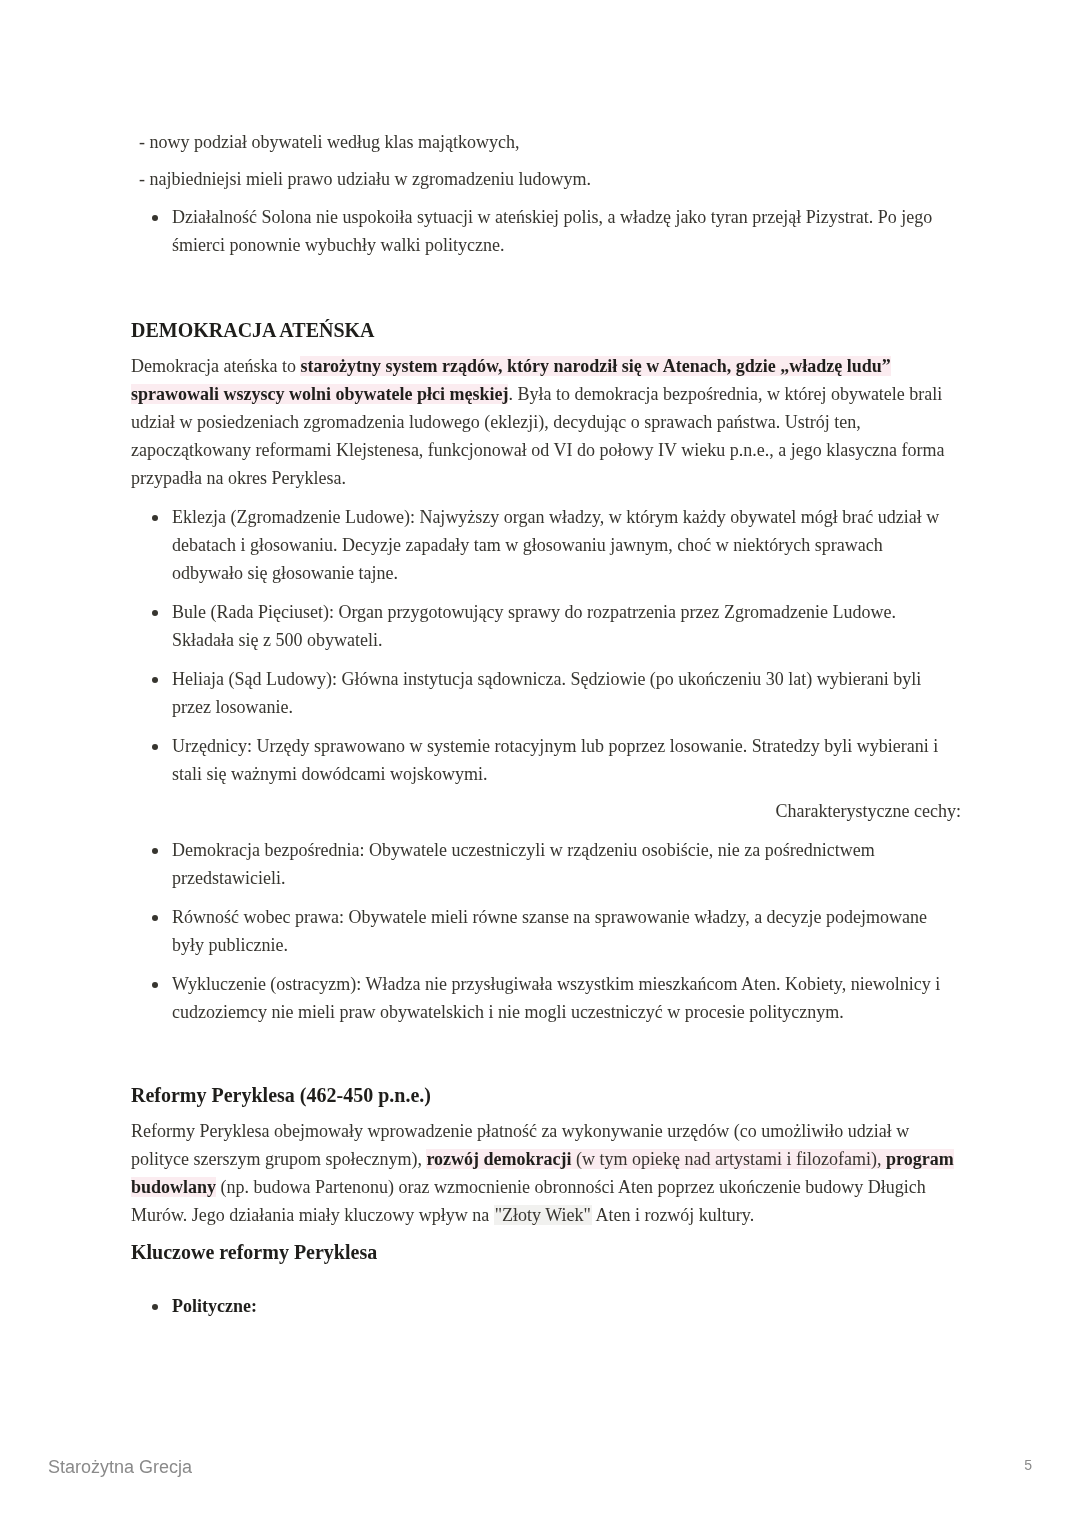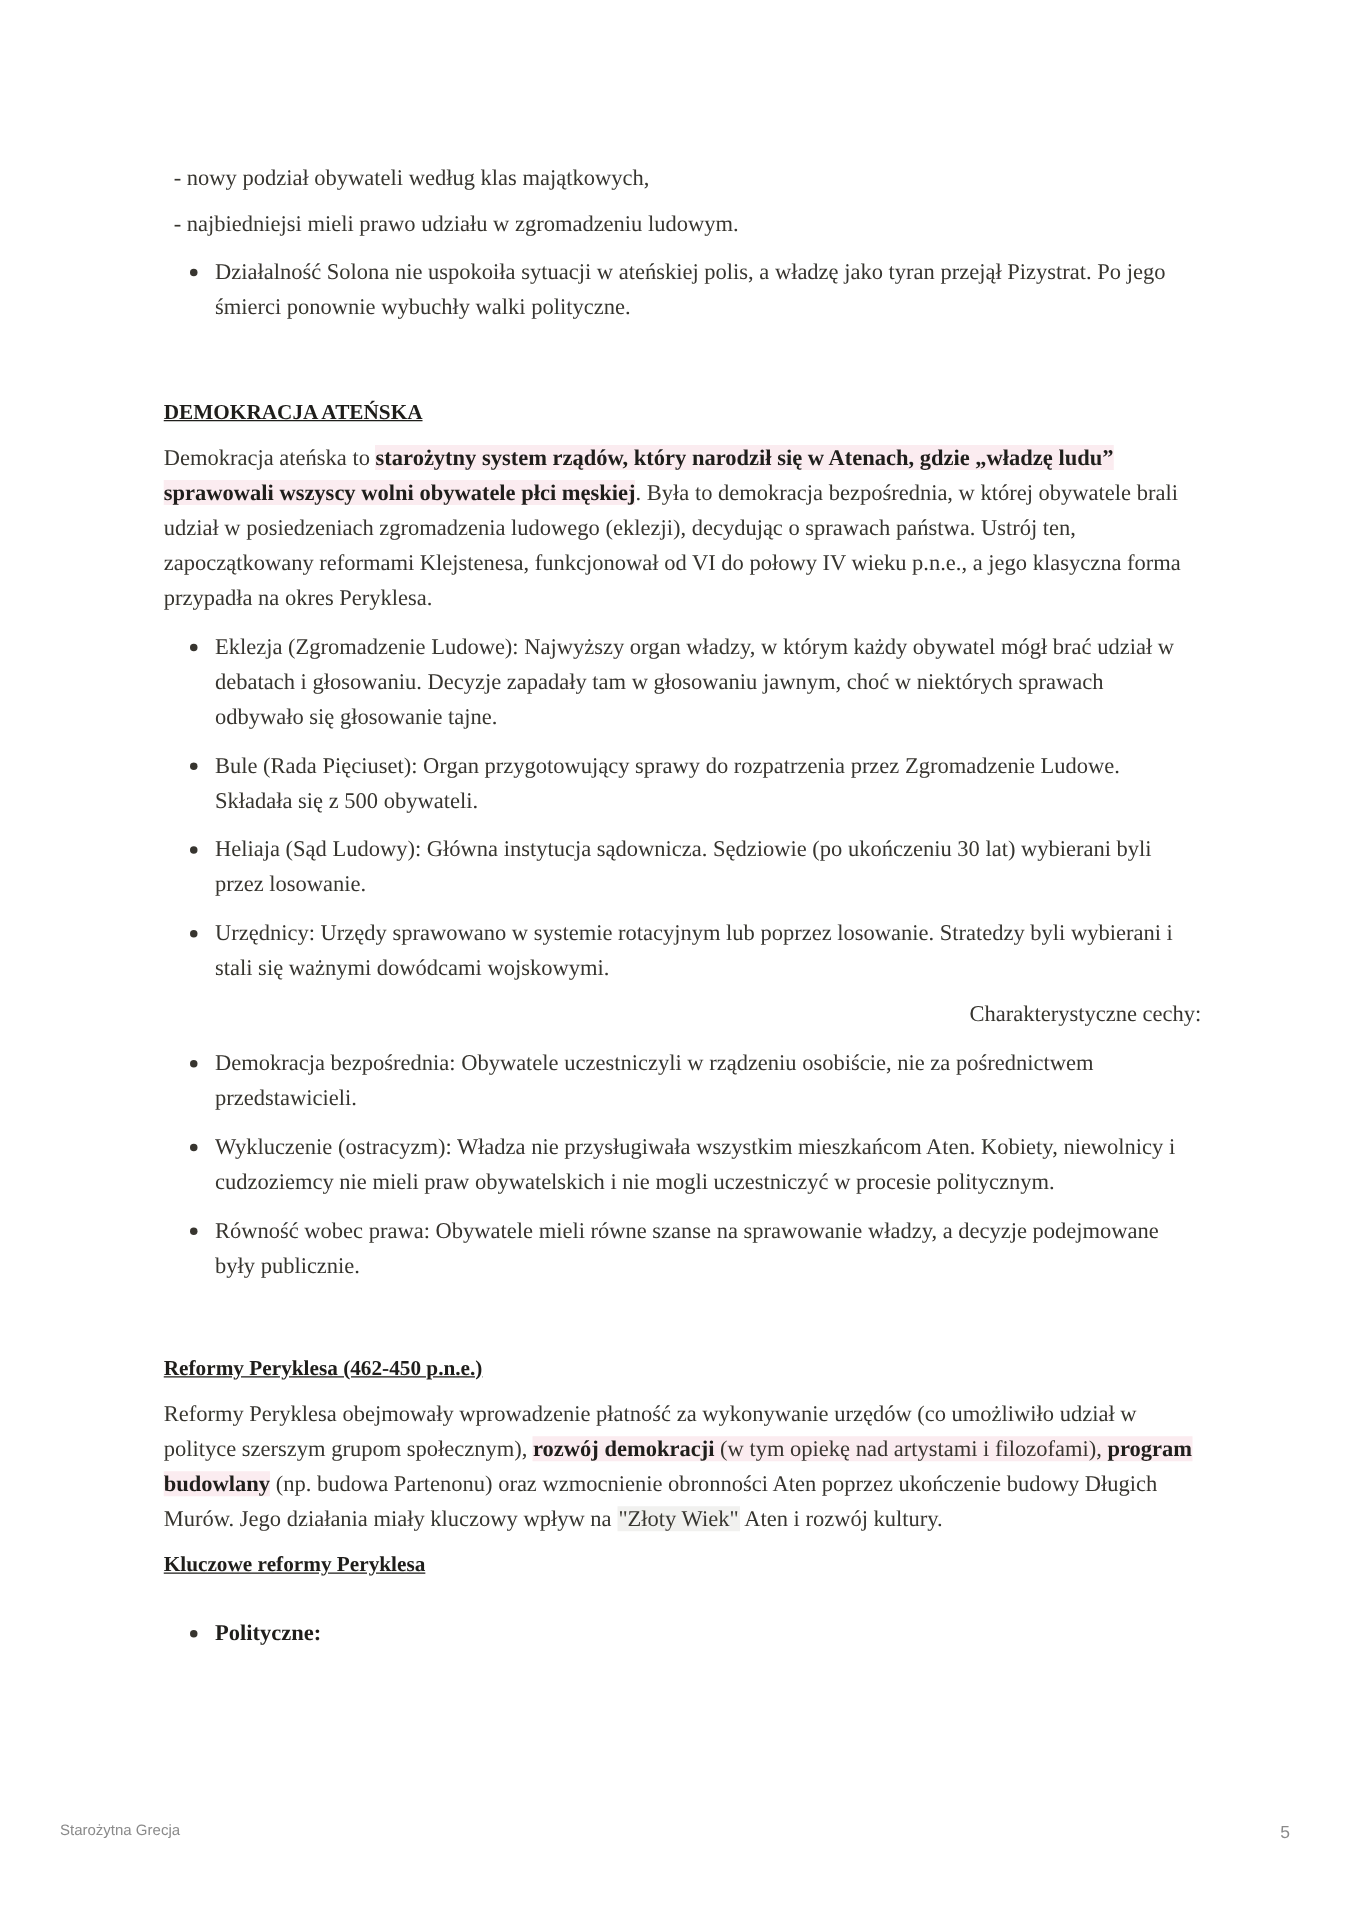--- a/index.html
+++ b/index.html
@@ -40,44 +40,43 @@
       content: "";
       position: absolute;
       left: 13px;
       top: 12px;
       width: 6px;
       height: 6px;
       border-radius: 50%;
       background: #37352f;
     }
     h3.heading {
-      font-size: 17px;
+      font-size: 20px;
       font-weight: bold;
       margin: 0;
       line-height: 28px;
       color: #1f1e1b;
-      text-decoration: underline;
     }
     p.para {
       margin: 0 0 9px 0;
     }
     .hl-pink {
       background: #fbecf0;
     }
     .hl-grey {
       background: #f1f1ef;
       padding: 0 1px;
     }
     b { color: #1f1e1b; }
     .footer-left {
       position: absolute;
       left: 48px;
       top: 1457px;
       font-family: "Liberation Sans", "DejaVu Sans", sans-serif;
-      font-size: 12px;
+      font-size: 18px;
       color: #8a8a8a;
     }
     .footer-right {
       position: absolute;
       right: 48px;
       top: 1457px;
       font-family: "Liberation Sans", "DejaVu Sans", sans-serif;
       font-size: 14px;
       color: #8a8a8a;
     }
@@ -105,22 +104,22 @@
     <li>Eklezja (Zgromadzenie Ludowe): Najwyższy organ władzy, w którym każdy obywatel mógł brać udział w debatach i głosowaniu. Decyzje zapadały tam w głosowaniu jawnym, choć w niektórych sprawach odbywało się głosowanie tajne.</li>
     <li>Bule (Rada Pięciuset): Organ przygotowujący sprawy do rozpatrzenia przez Zgromadzenie Ludowe. Składała się z 500 obywateli.</li>
     <li>Heliaja (Sąd Ludowy): Główna instytucja sądownicza. Sędziowie (po ukończeniu 30 lat) wybierani byli przez losowanie.</li>
     <li style="margin-bottom:9px;">Urzędnicy: Urzędy sprawowano w systemie rotacyjnym lub poprzez losowanie. Stratedzy byli wybierani i stali się ważnymi dowódcami wojskowymi.</li>
   </ul>
 
   <p class="para" style="margin-bottom:11px;text-align:right;">Charakterystyczne cechy:</p>
 
   <ul class="bullets">
     <li>Demokracja bezpośrednia: Obywatele uczestniczyli w rządzeniu osobiście, nie za pośrednictwem przedstawicieli.</li>
+    <li>Równość wobec prawa: Obywatele mieli równe szanse na sprawowanie władzy, a decyzje podejmowane były publicznie.</li>
     <li>Wykluczenie (ostracyzm): Władza nie przysługiwała wszystkim mieszkańcom Aten. Kobiety, niewolnicy i cudzoziemcy nie mieli praw obywatelskich i nie mogli uczestniczyć w procesie politycznym.</li>
-    <li>Równość wobec prawa: Obywatele mieli równe szanse na sprawowanie władzy, a decyzje podejmowane były publicznie.</li>
   </ul>
 
   <div style="height:44px;"></div>
 
   <h3 class="heading">Reformy Peryklesa (462-450 p.n.e.)</h3>
   <div style="height:8px;"></div>
 
   <p class="para"><span>Reformy Peryklesa obejmowały wprowadzenie płatność za wykonywanie urzędów (co umożliwiło udział w polityce szerszym grupom społecznym), </span><span class="hl-pink"><b>rozwój demokracji</b><span> (w tym opiekę nad artystami i filozofami), </span><b>program budowlany</b></span><span> (np. budowa Partenonu) oraz wzmocnienie obronności Aten poprzez ukończenie budowy Długich Murów. Jego działania miały kluczowy wpływ na </span><span class="hl-grey">"Złoty Wiek"</span><span> Aten i rozwój kultury.</span></p>
 
   <h3 class="heading" style="margin-bottom:26px;">Kluczowe reformy Peryklesa</h3>

